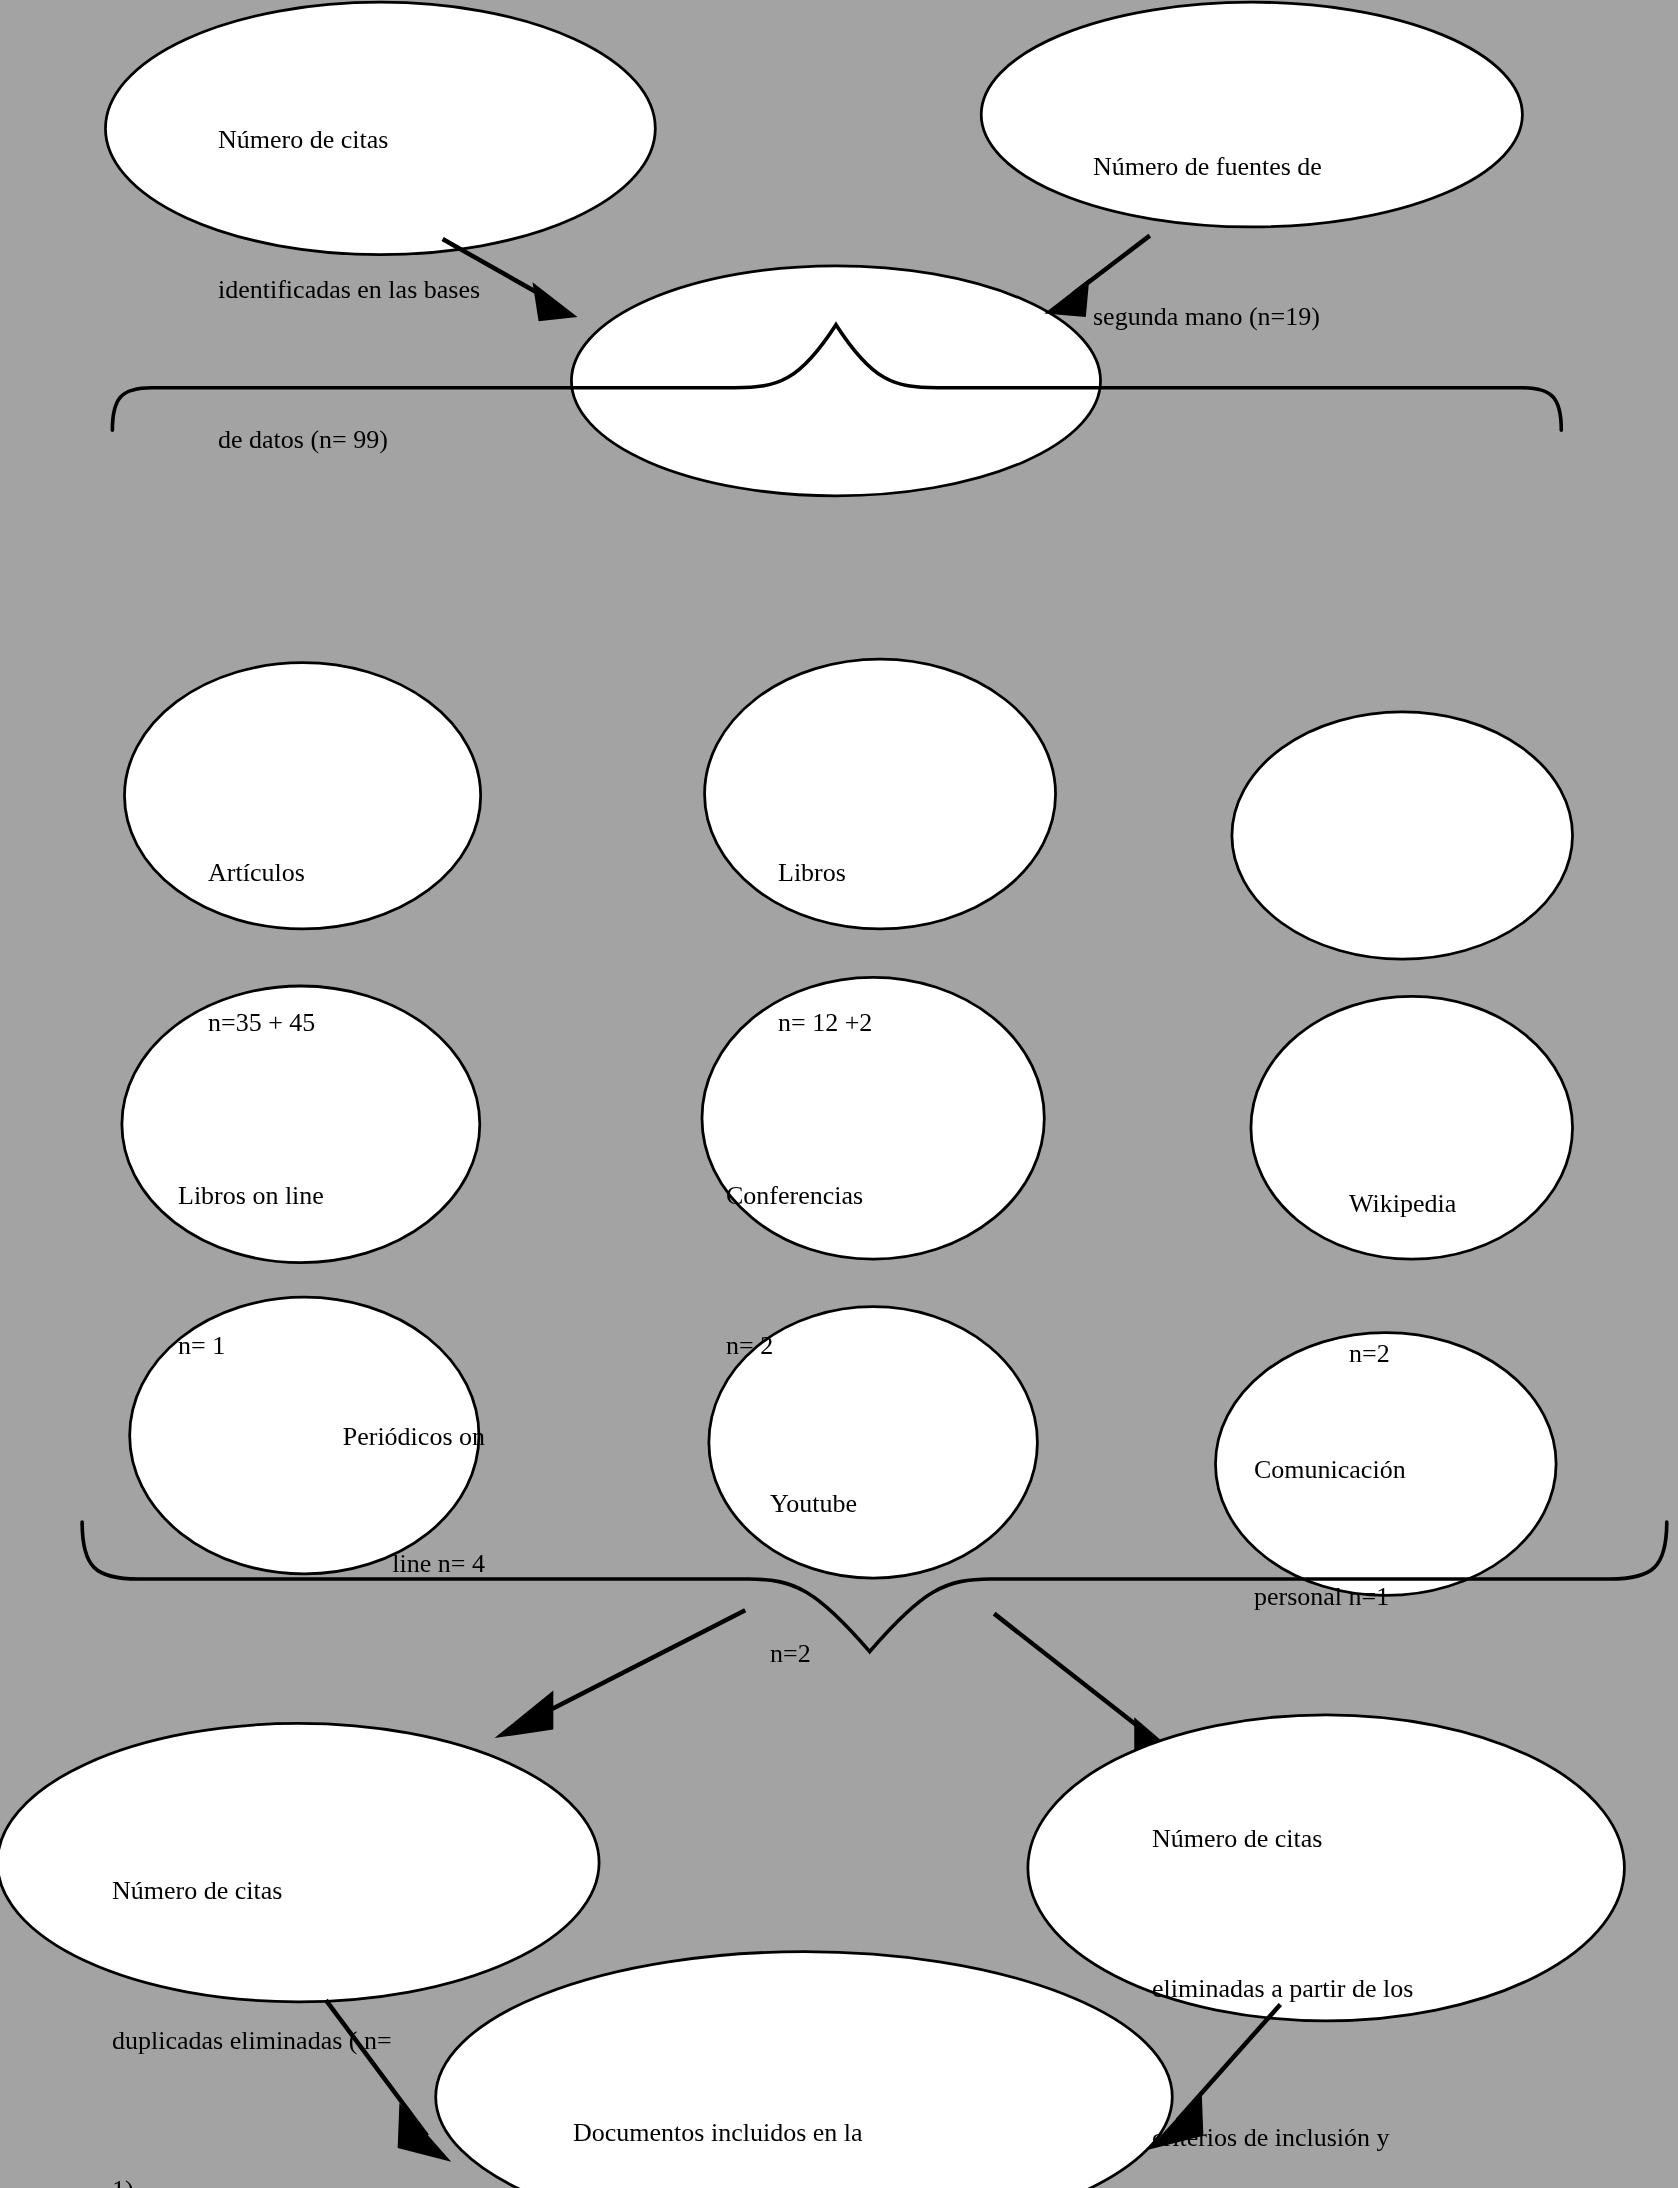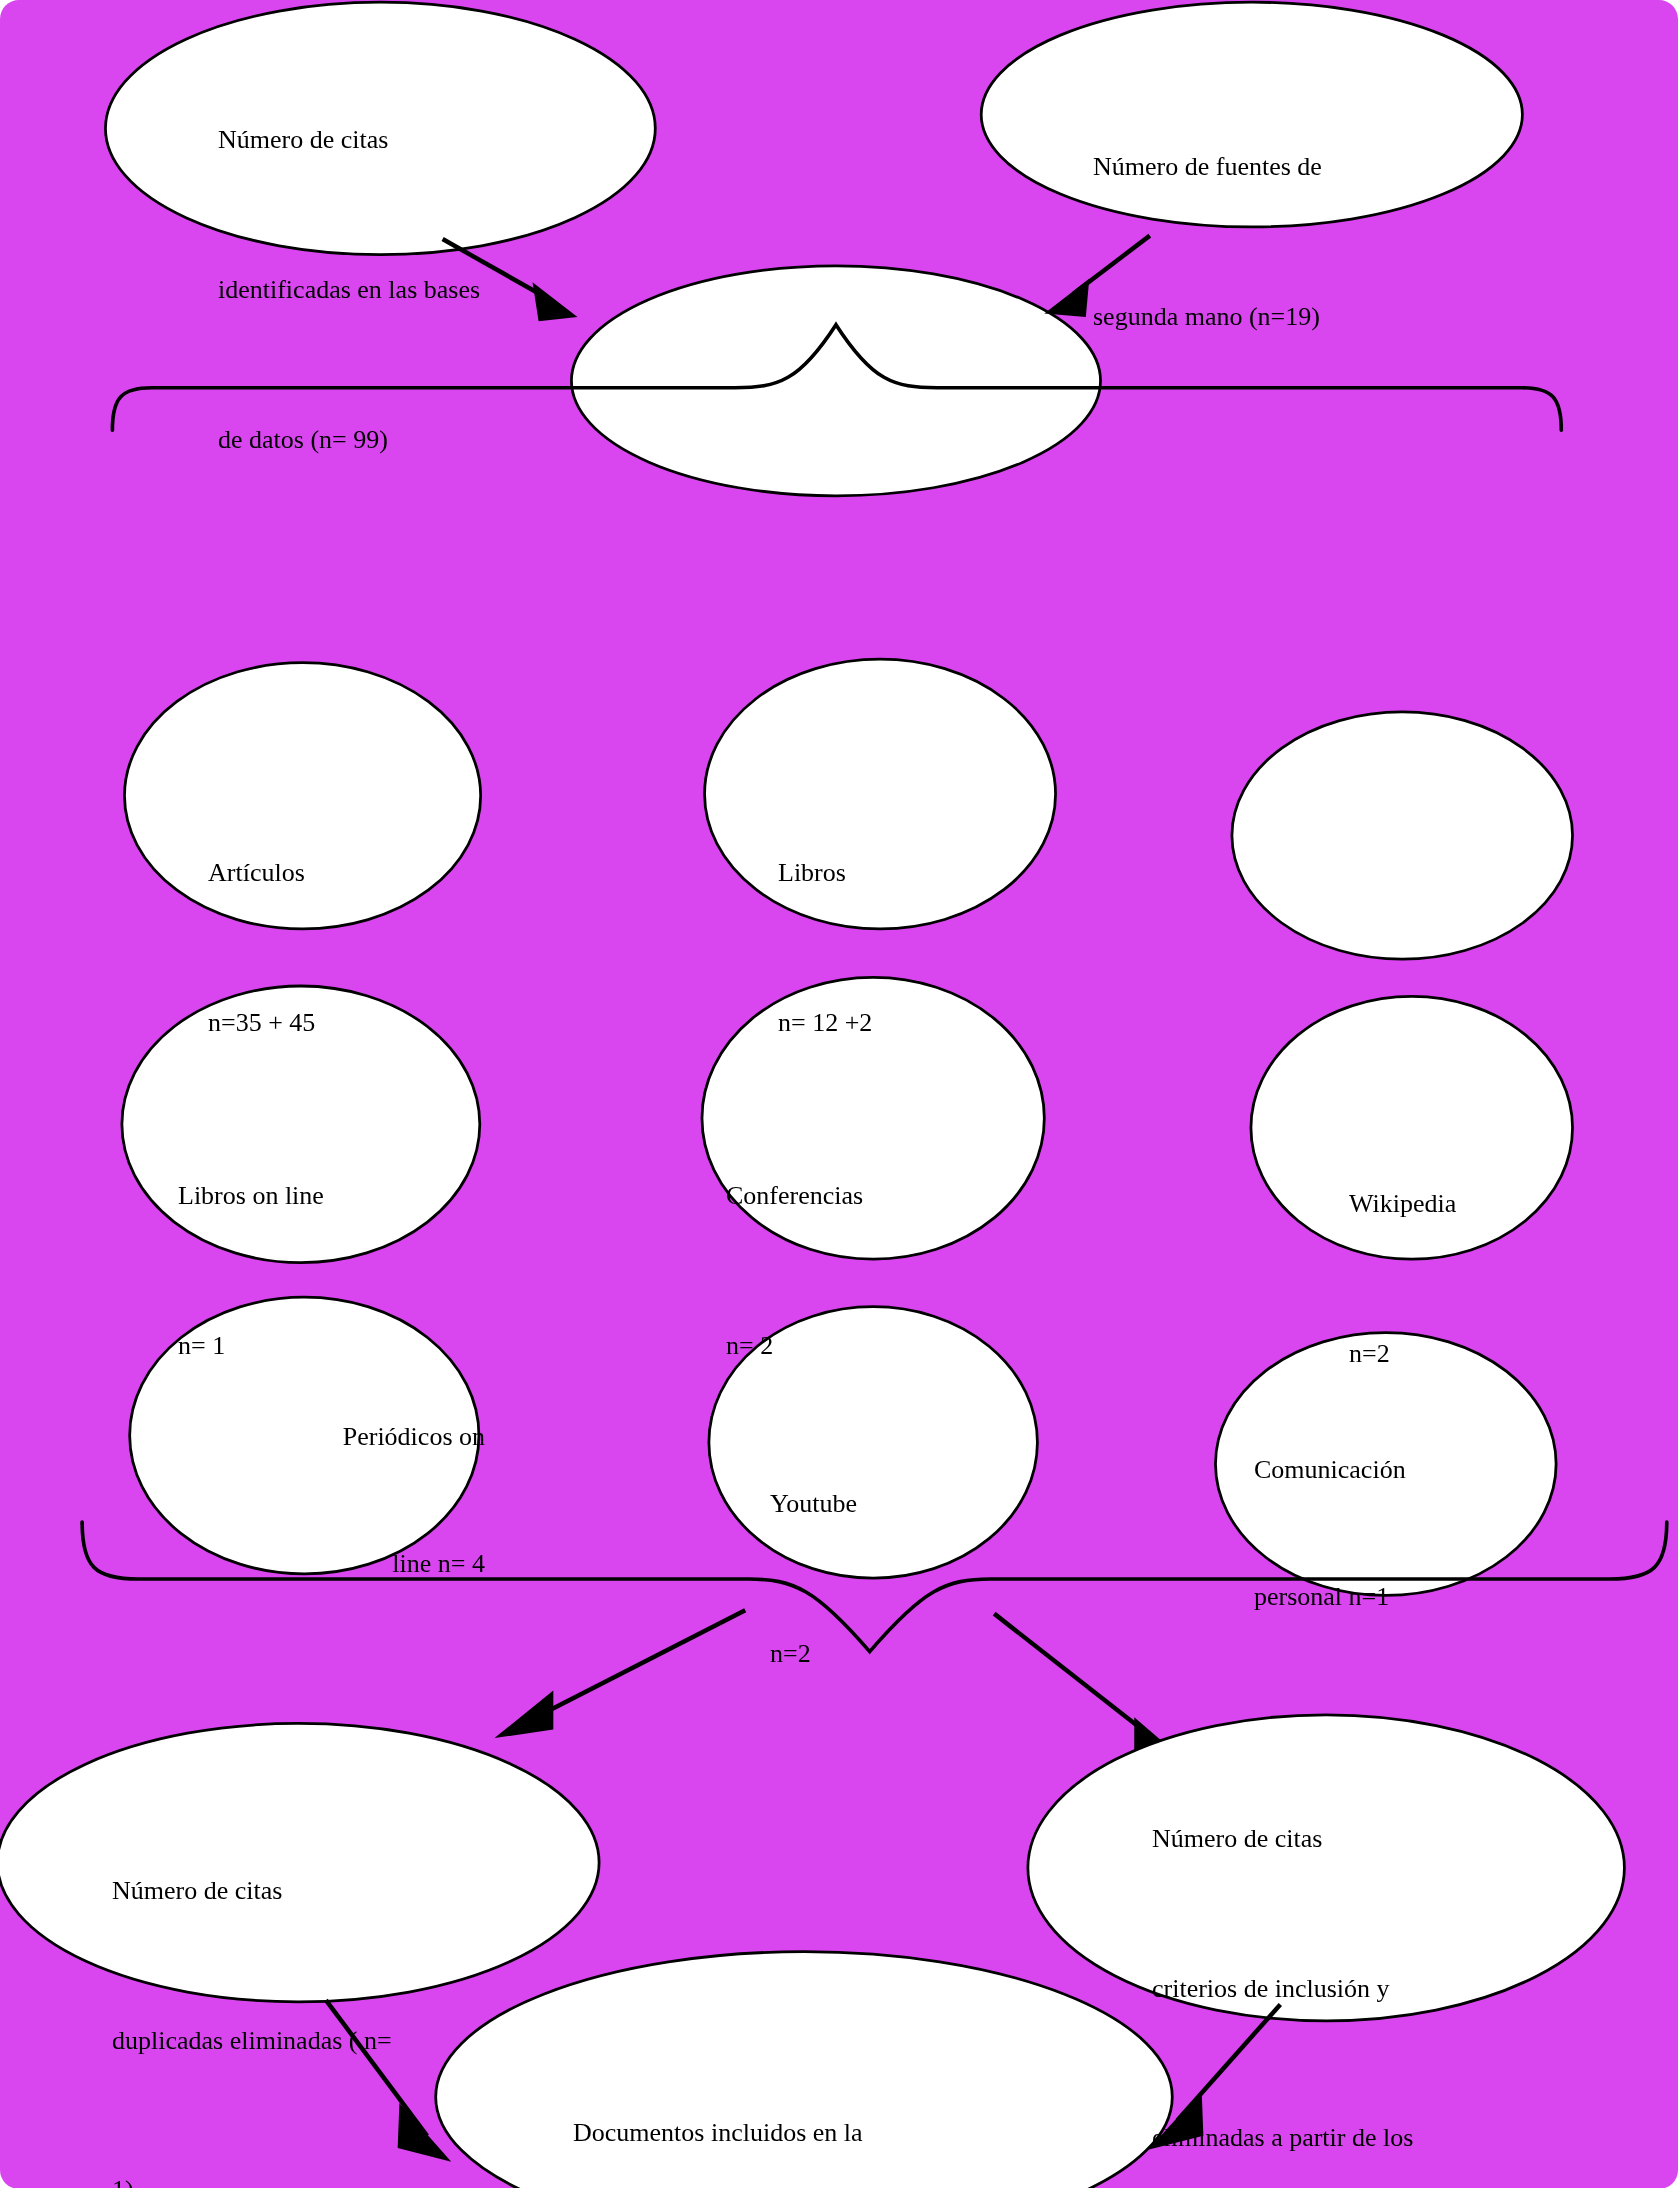--- a/index.html
+++ b/index.html
@@ -8,23 +8,22 @@
     background: #ffffff;
   }
   body {
     font-family: "Liberation Serif", "DejaVu Serif", serif;
     color: #000000;
   }
   #flow-root {
     position: relative;
     width: 1678px;
     height: 2189px;
-    background: #d946ef;
+    background: #a3a3a3;
     overflow: hidden;
-    border-radius: 19px;
   }
   svg.layer {
     position: absolute;
     left: 0;
     top: 0;
     width: 1678px;
     height: 2189px;
   }
   .ellipse-shape {
     fill: #ffffff;
@@ -185,22 +184,22 @@
   </div>
 
   <div class="node-label" style="left:112px; top:1766px; width:406px;">
     <div>Número de citas</div>
     <div>duplicadas eliminadas ( n=</div>
     <div>1)</div>
   </div>
 
   <div class="node-label" style="left:1152px; top:1714px; width:406px;">
     <div>Número de citas</div>
+    <div>eliminadas a partir de los</div>
     <div>criterios de inclusión y</div>
-    <div>eliminadas a partir de los</div>
     
   </div>
 
   <div class="node-label" style="left:573px; top:2008px; width:450px;">
     <div>Documentos incluidos en la</div>
     
   </div>
 
 </div>
 

